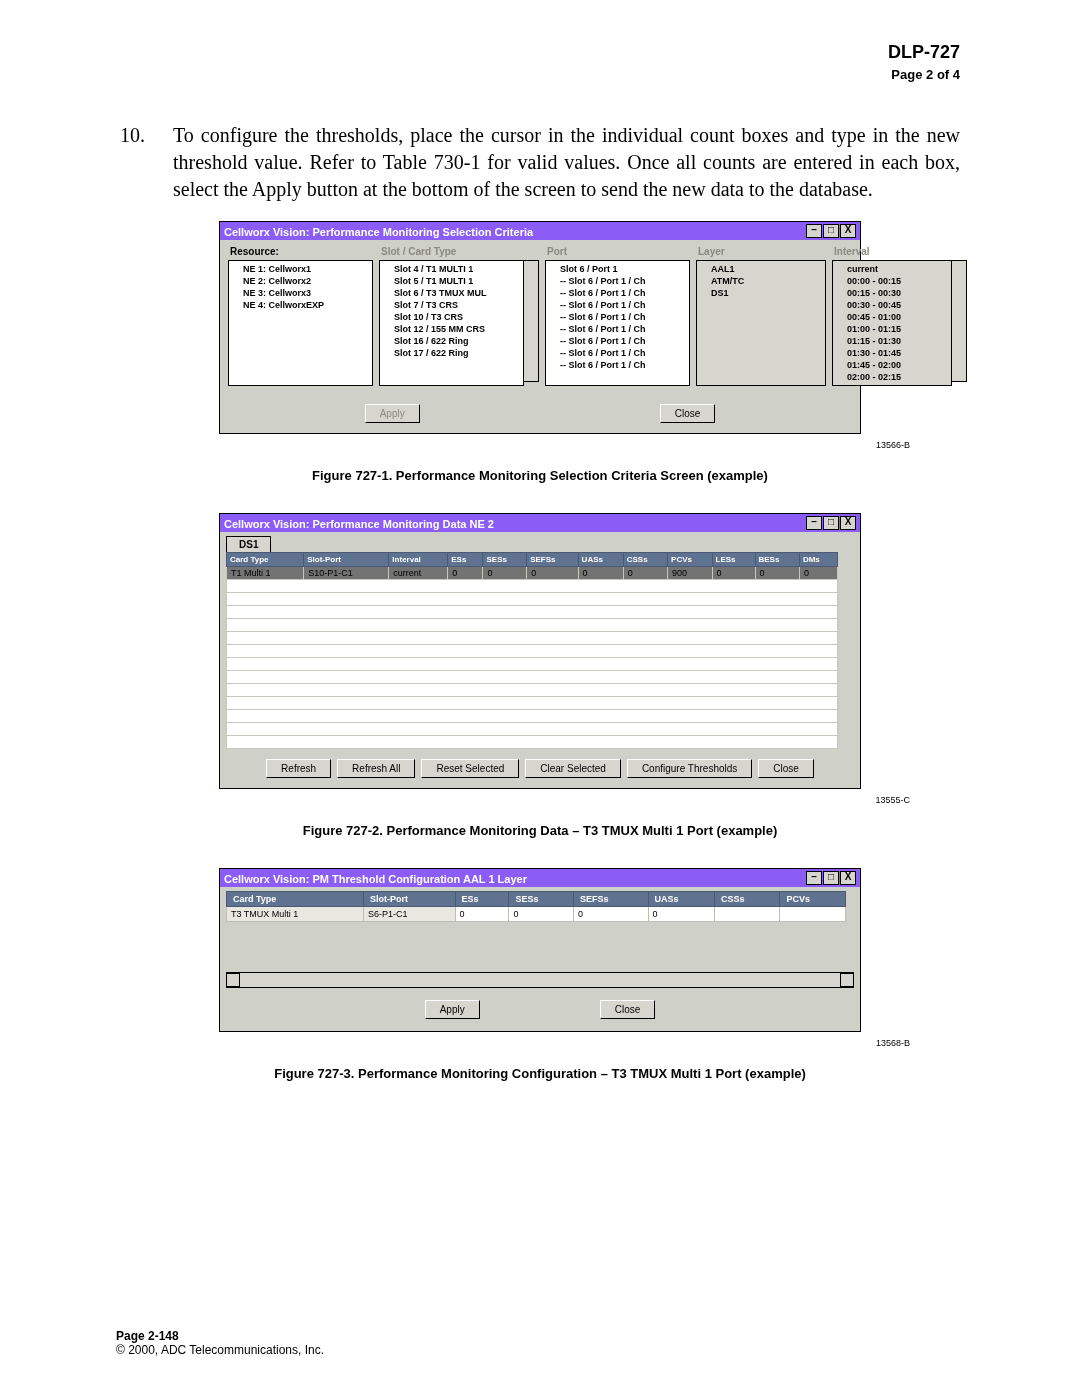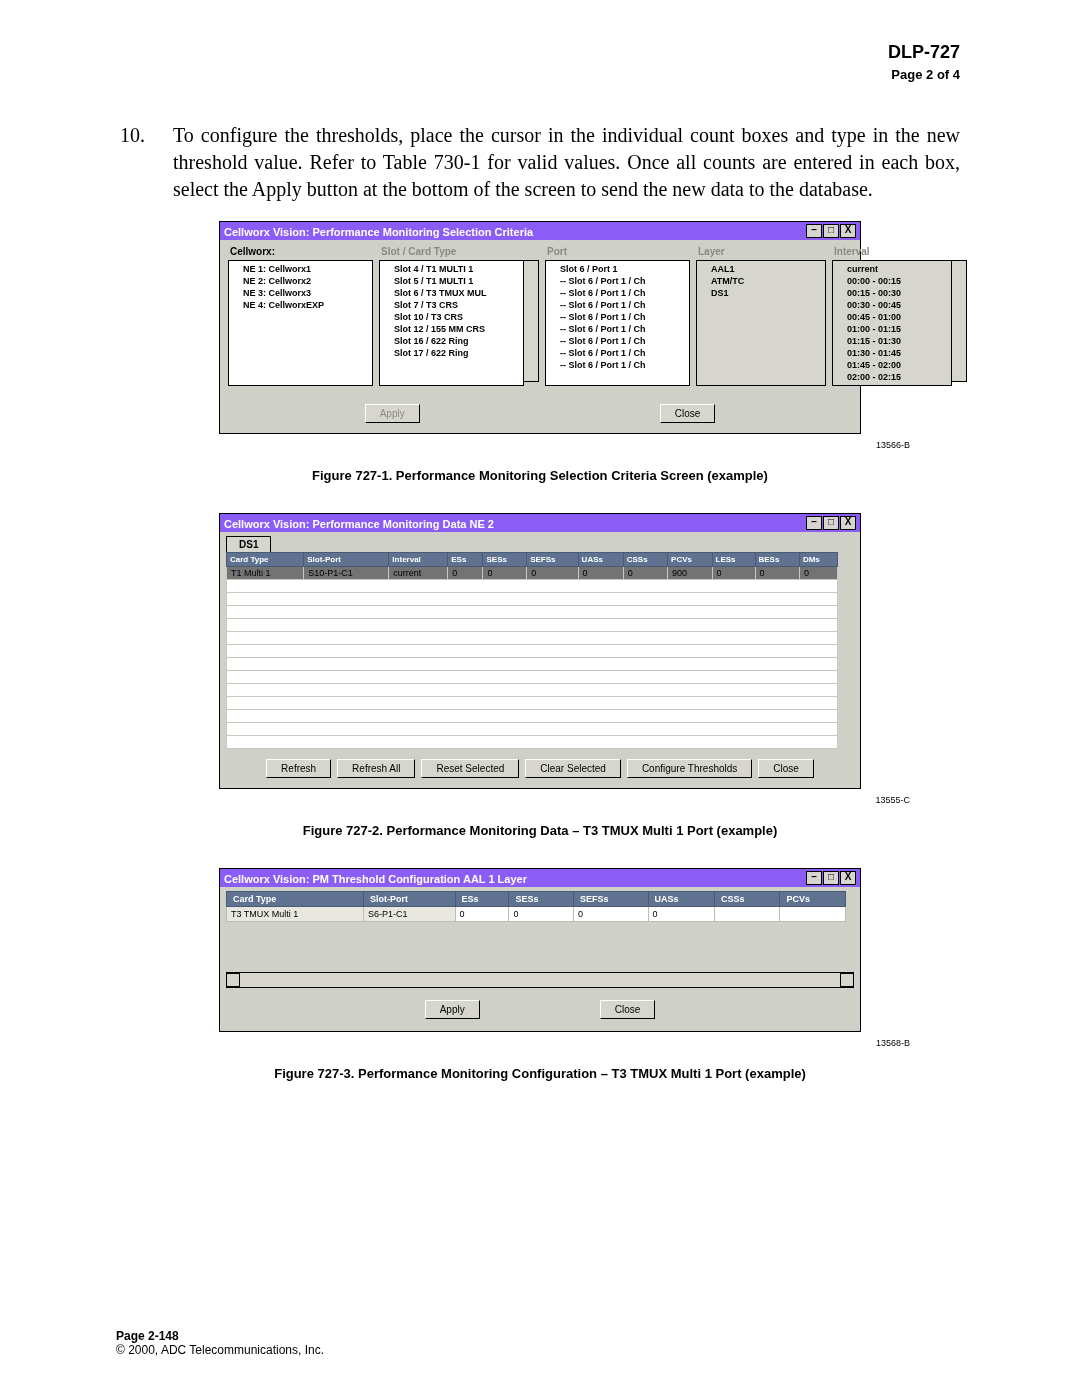--- a/index.html
+++ b/index.html
@@ -67,21 +67,21 @@
 <div class="dlg d1">
   <div class="titlebar">
     <span>Cellworx Vision:   Performance Monitoring Selection Criteria</span>
     <span class="spacer"></span>
     <span class="winbtn">–</span>
     <span class="winbtn">□</span>
     <span class="winbtn">X</span>
   </div>
   <div class="cols">
     <div class="col">
-      <div class="lab">Cellworx:</div>
+      <div class="lab">Resource:</div>
       <div style="display:flex">
         <div class="list">
           <div>NE 1: Cellworx1</div>
           <div>NE 2: Cellworx2</div>
           <div>NE 3: Cellworx3</div>
           <div>NE 4: CellworxEXP</div>
         </div>
       </div>
     </div>
     <div class="col">

